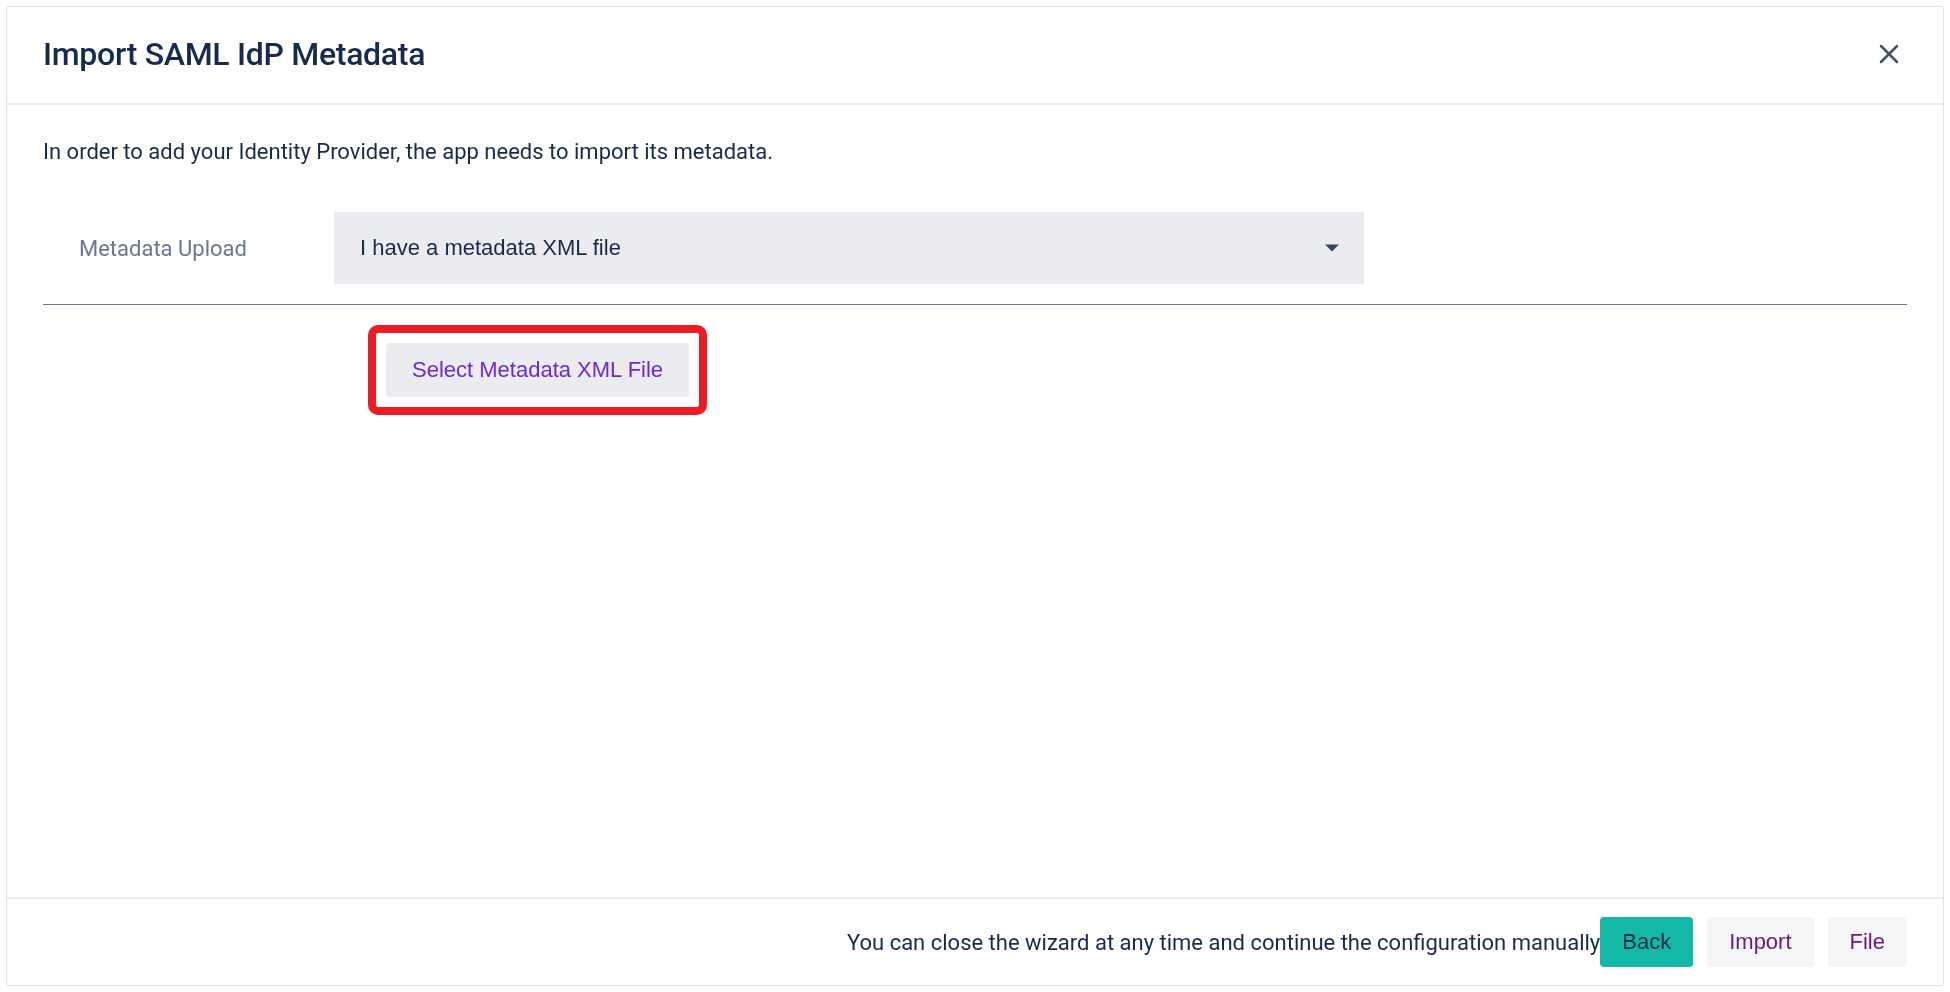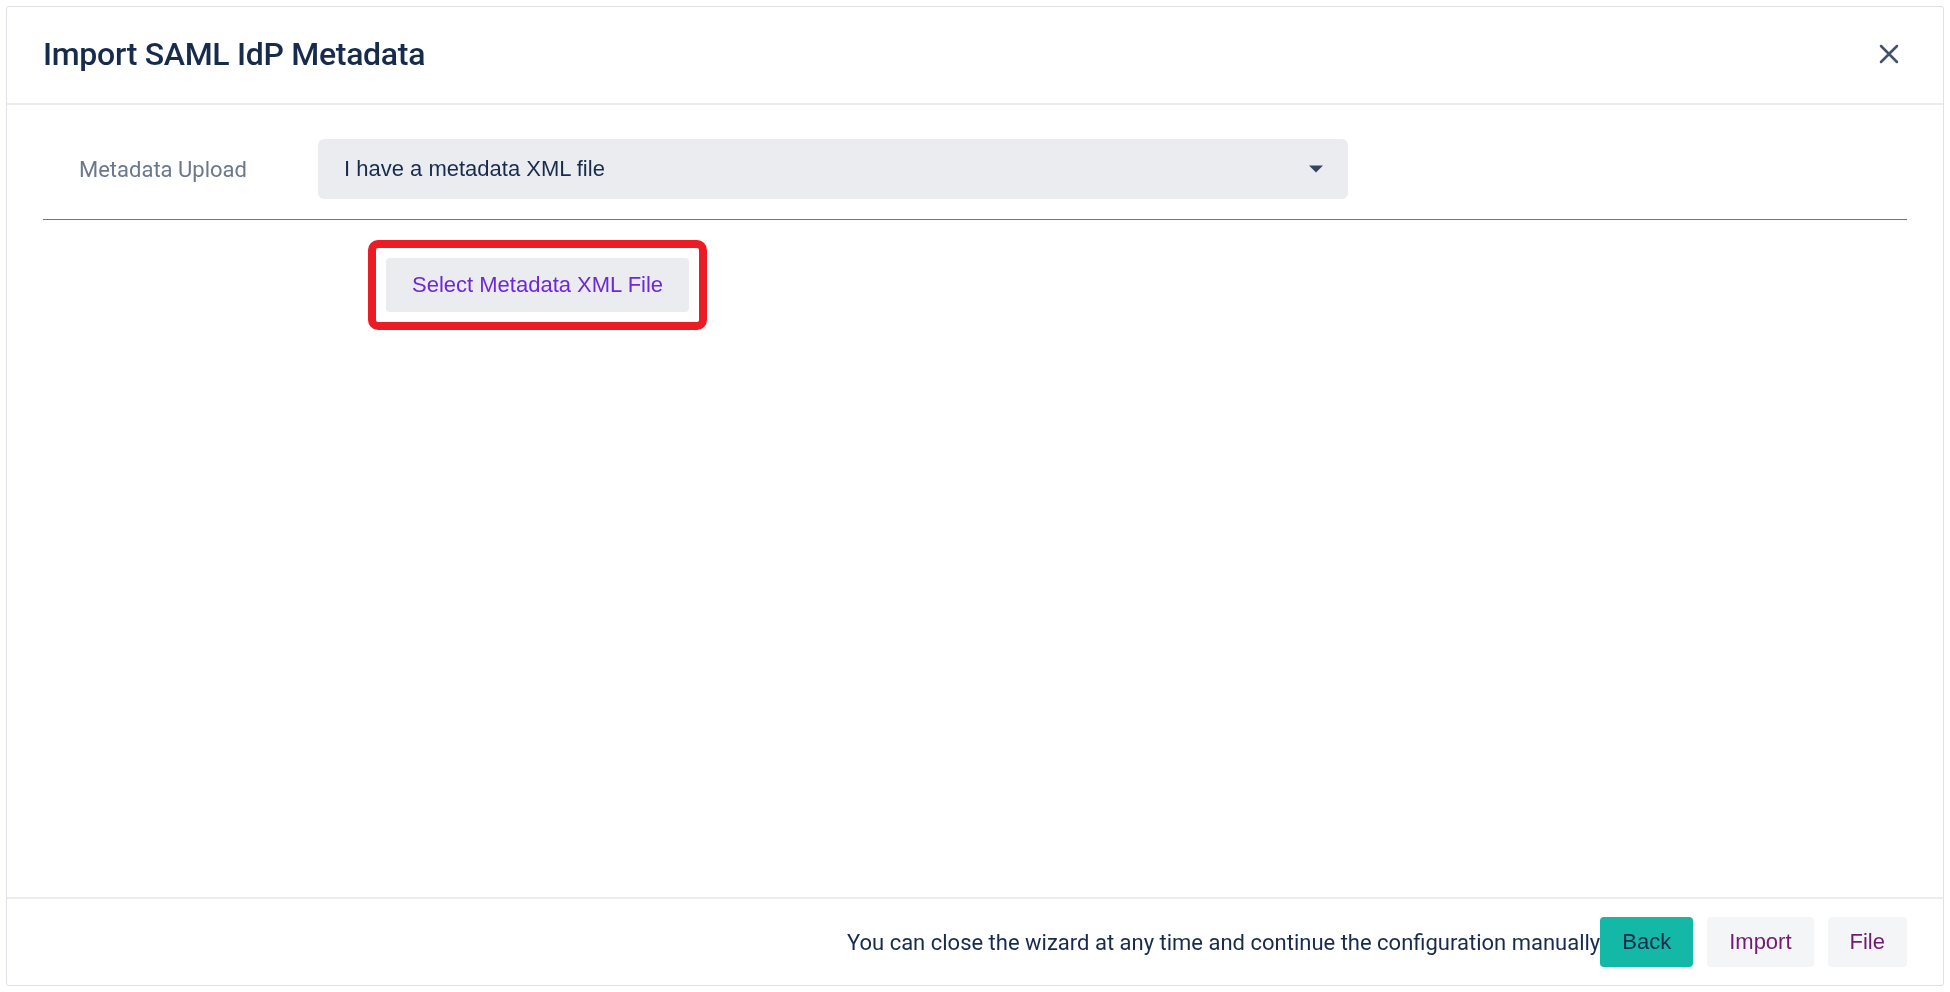--- a/index.html
+++ b/index.html
@@ -66,44 +66,44 @@
     
     .description {
       font-size: 22px;
       color: #172b4d;
       margin-bottom: 48px;
     }
     
     .form-row {
       display: flex;
       align-items: center;
-      gap: 44px;
+      gap: 60px;
       padding-bottom: 20px;
       border-bottom: 1px solid #6b778c;
       margin-bottom: 20px;
     }
     
     .form-label {
       font-size: 22px;
       color: #6b778c;
       margin-left: 36px;
       min-width: 195px;
     }
     
     .select-wrapper {
       position: relative;
       width: 1030px;
     }
     
     .select-field {
       width: 100%;
-      height: 60px;
+      height: 72px;
       background: #ebecf0;
       border: none;
-      border-radius: 6px;
+      border-radius: 1px;
       padding: 0 60px 0 26px;
       font-size: 22px;
       color: #172b4d;
       cursor: pointer;
       text-align: left;
       display: flex;
       align-items: center;
     }
     
     .select-caret {
@@ -185,20 +185,21 @@
   <div class="dialog-header">
     <h1 class="dialog-title">Import SAML IdP Metadata</h1>
     <button class="close-btn">
       <svg viewBox="0 0 24 24" fill="none">
         <path d="M4 4L20 20M20 4L4 20" stroke-linecap="round"></path>
       </svg>
     </button>
   </div>
 
   <div class="dialog-body">
+    <p class="description">In order to add your Identity Provider, the app needs to import its metadata.</p>
 
     <div class="form-row">
       <label class="form-label">Metadata Upload</label>
       <div class="select-wrapper">
         <button class="select-field">
           <span>I have a metadata XML file</span>
         </button>
         <span class="select-caret">
           <svg viewBox="0 0 16 10" fill="#344563">
             <path d="M1 1 L8 8 L15 1 Z"></path>

